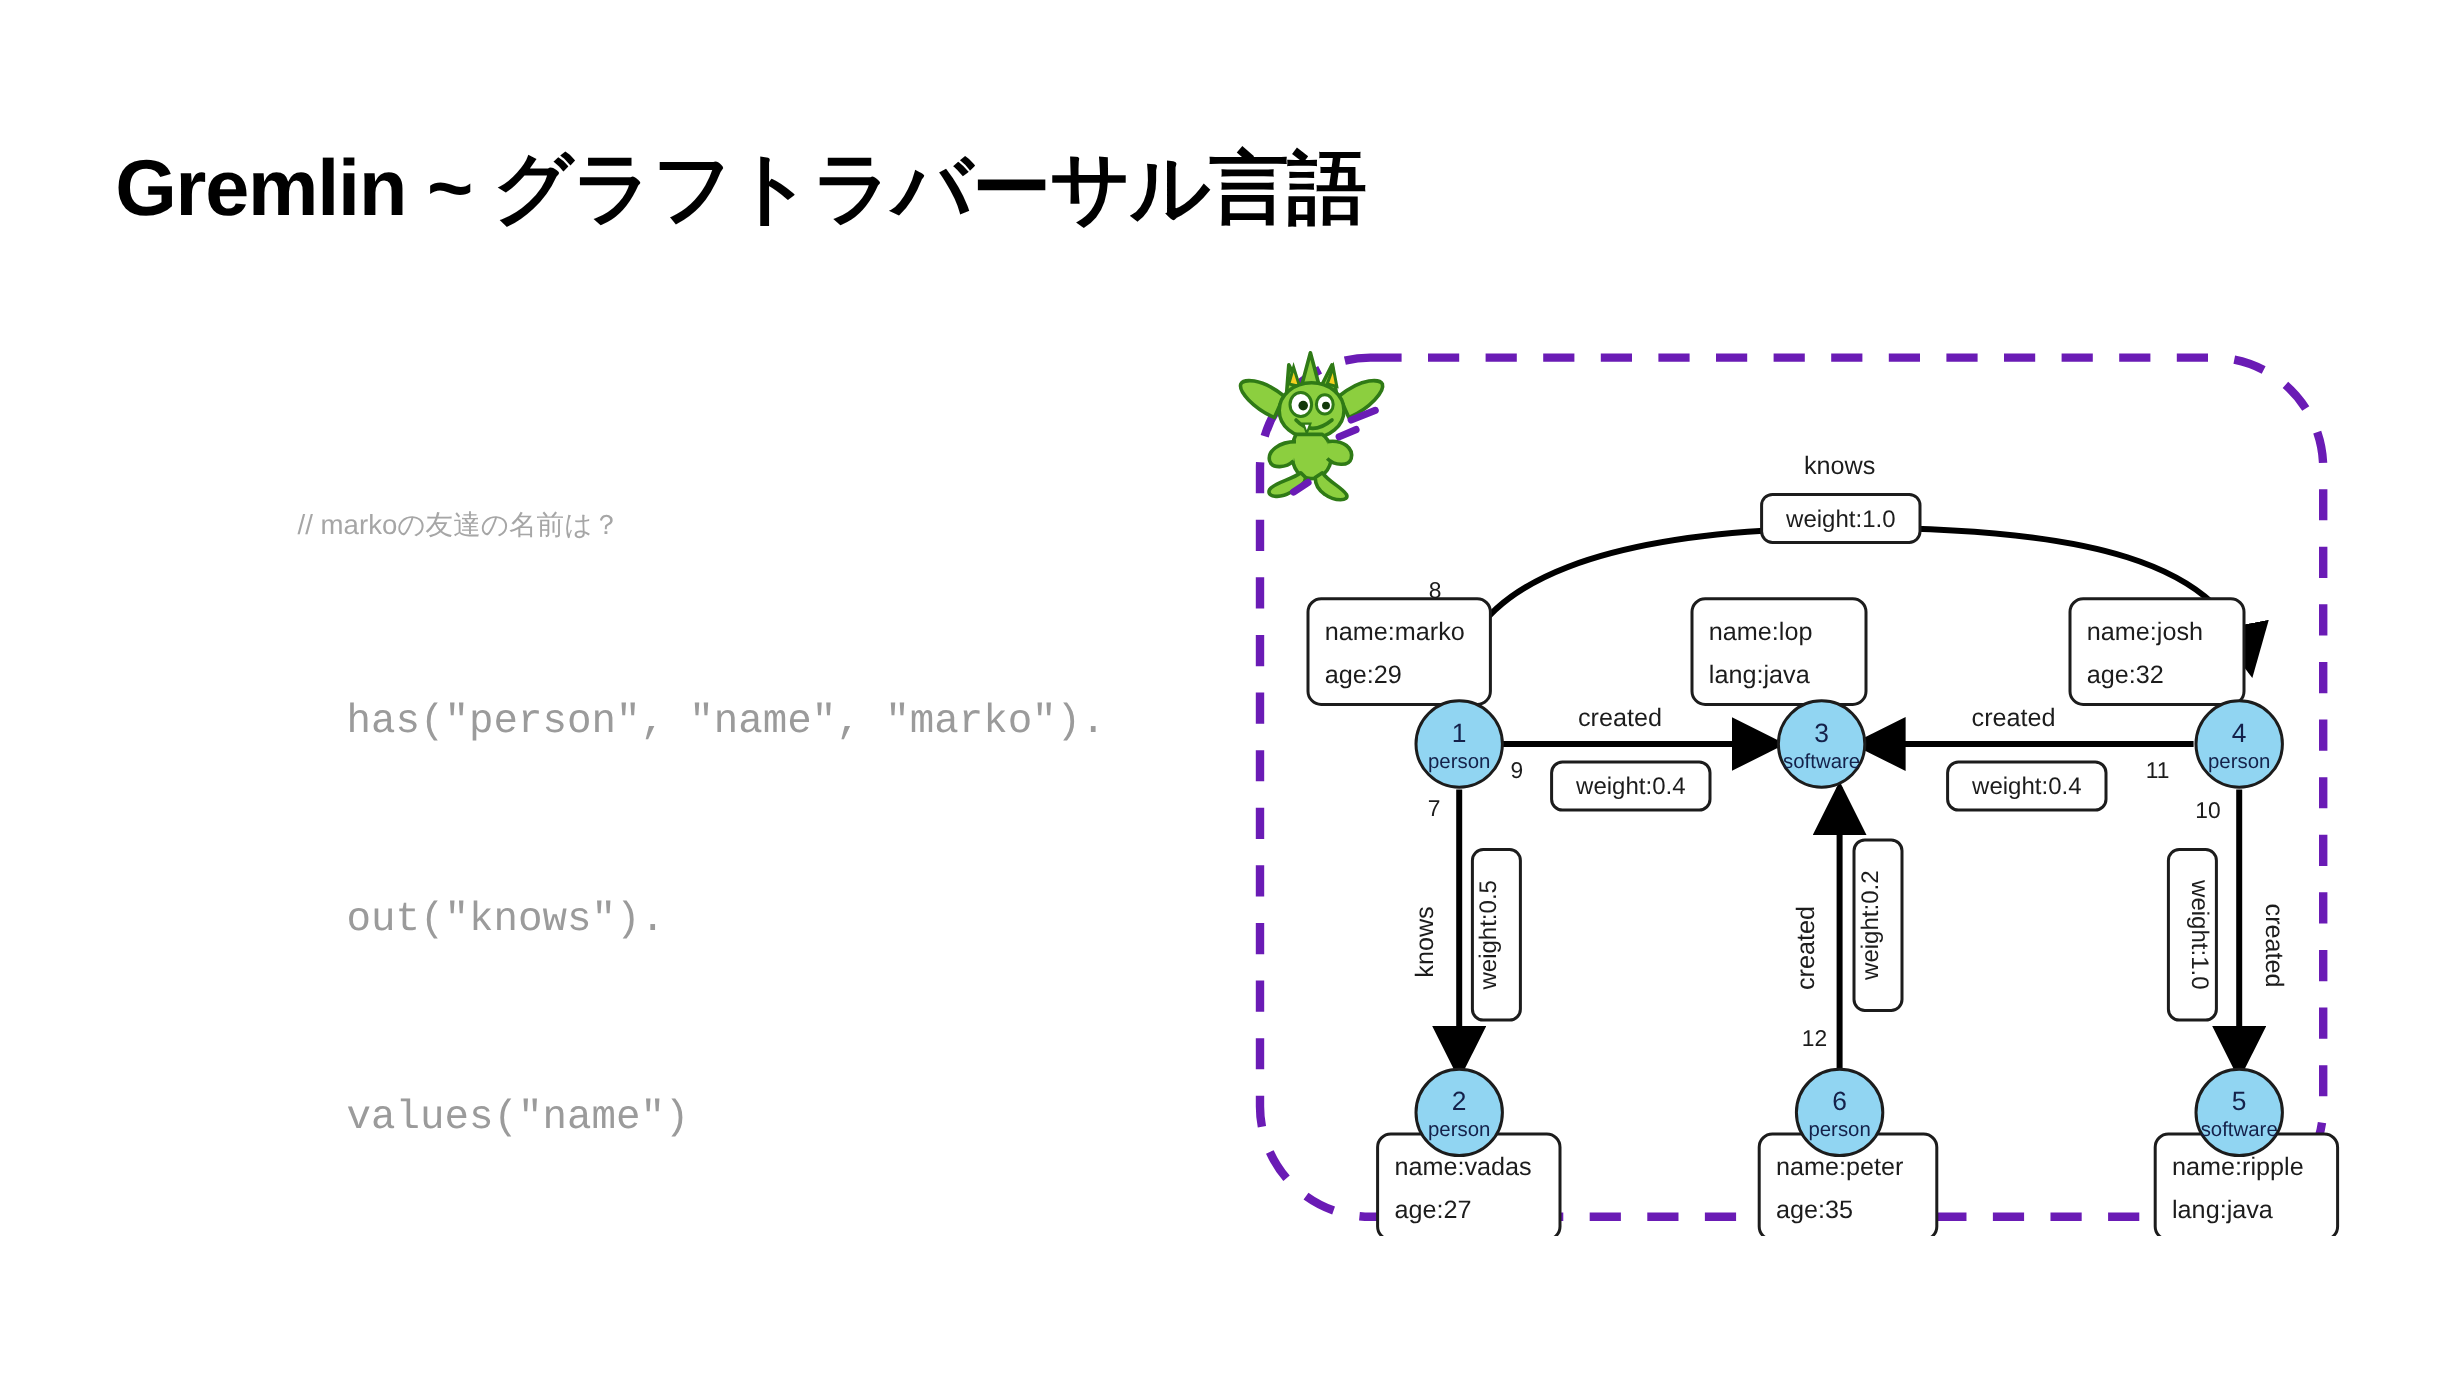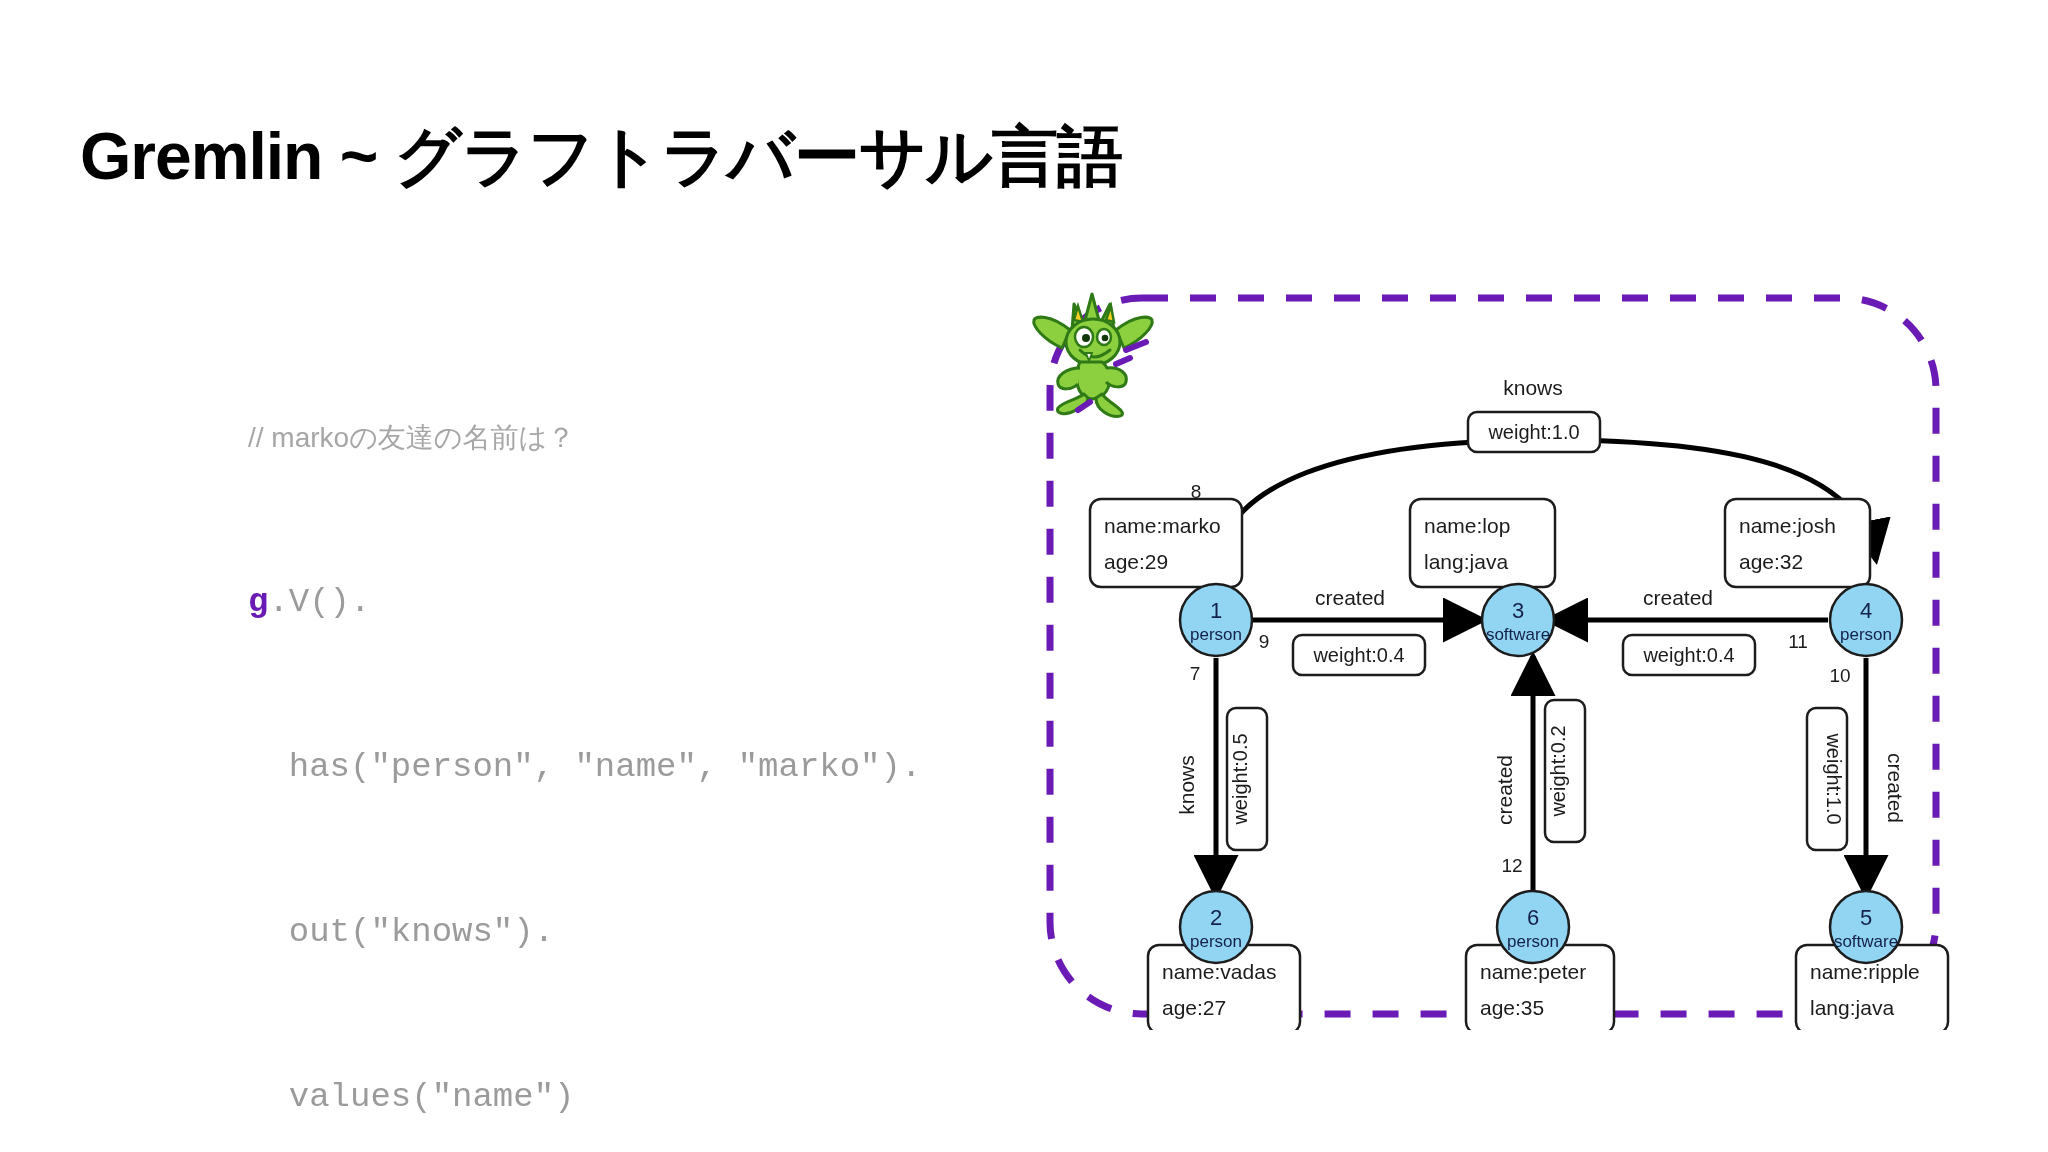--- a/index.html
+++ b/index.html
@@ -11,21 +11,21 @@
     width: 2048px;
     height: 1152px;
     position: relative;
     overflow: hidden;
     font-family: "Liberation Sans", sans-serif;
   }
 
   
   #slide-title {
     position: absolute;
-    left: 80px;
+    left: 96px;
     top: 112px;
     font-family: "Liberation Sans", sans-serif;
     font-size: 66px;
     font-weight: 700;
     letter-spacing: -1px;
     color: #000000;
     white-space: nowrap;
   }
 
   
@@ -34,21 +34,21 @@
     left: 248px;
     top: 300px;
     font-family: "Liberation Mono", monospace;
     font-size: 34px;
     line-height: 55px;
     color: #9b9b9b;
     white-space: pre;
   }
   #code-block .comment {
     font-family: "Liberation Sans", sans-serif;
-    font-size: 28px;
+    font-size: 23px;
     color: #a6a6a6;
   }
   #code-block .accent {
     color: #6a1bb5;
     font-weight: 700;
   }
   #code-block .code-line {
     display: block;
     height: 55px;
   }
@@ -84,21 +84,20 @@
   .enum   { font-family: "Liberation Sans", sans-serif; font-size: 19px; fill: #1c1c1c; text-anchor: middle; }
   .wlbl   { font-family: "Liberation Sans", sans-serif; font-size: 20px; fill: #1c1c1c; text-anchor: middle; }
 </style>
 </head>
 <body>
 
 <div id="slide-title">Gremlin ~ グラフトラバーサル言語</div>
 
 <div id="code-block">
   <span class="code-line comment">// markoの友達の名前は？</span>
-  <span class="code-line"><span class="accent">g</span><span>.V().</span></span>
   <span class="code-line">  has("person", "name", "marko").</span>
   <span class="code-line">  out("knows").</span>
   <span class="code-line">  values("name")</span>
 </div>
 
 <div id="diagram-panel">
 
   <svg id="diagram-svg" width="930" height="740" viewBox="0 0 930 740">
     <defs>
       <marker id="arrowhead" markerWidth="9" markerHeight="9" refX="8" refY="4.5" orient="auto" markerUnits="strokeWidth">

